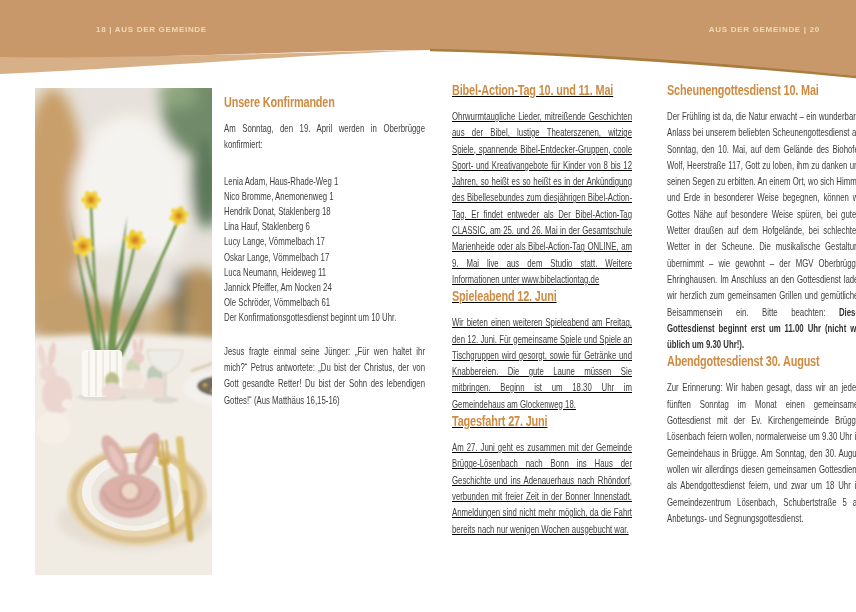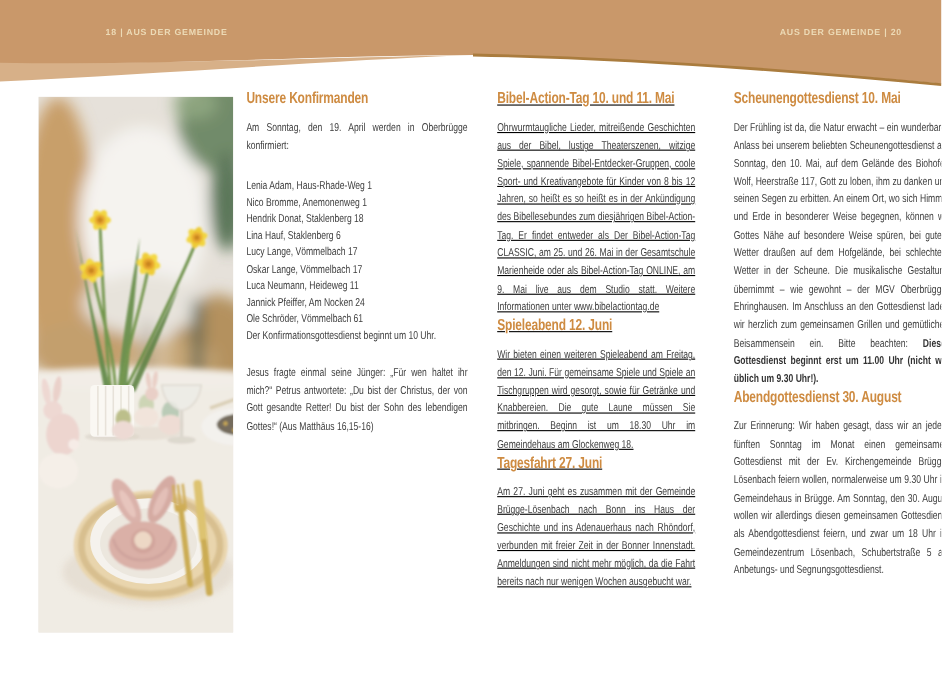--- a/index.html
+++ b/index.html
@@ -14,21 +14,21 @@
   .pagelabel.left{left:48px;margin-left:48px;}
   .pagelabel.right{right:36px;}
 
   
   .photo{position:absolute;left:35px;top:88px;width:177px;height:487px;margin:0;
          overflow:hidden;background:#e9e5de;}
   .photo svg{display:block;}
 
   
   .col{position:absolute;top:82px;}
-  .col1{left:224px;width:201px;}
+  .col1{left:224px;width:201px;margin-top:12px;}
   .col2{left:452px;width:180px;text-decoration:underline;}
   .col3{left:667px;width:196px;}
   .col-inner{transform:scaleX(0.75);transform-origin:0 0;}
   .col1 .col-inner{width:268px;}
   .col2 .col-inner{width:240px;}
   .col3 .col-inner{width:261px;}
 
   h2.art-heading{margin:0 0 11px 0;font-size:14.5px;line-height:16px;
       font-weight:bold;color:#ce8b41;letter-spacing:-.2px;}
   .art-body{margin:0;font-size:10.4px;line-height:16.3px;color:#3d3d3d;

